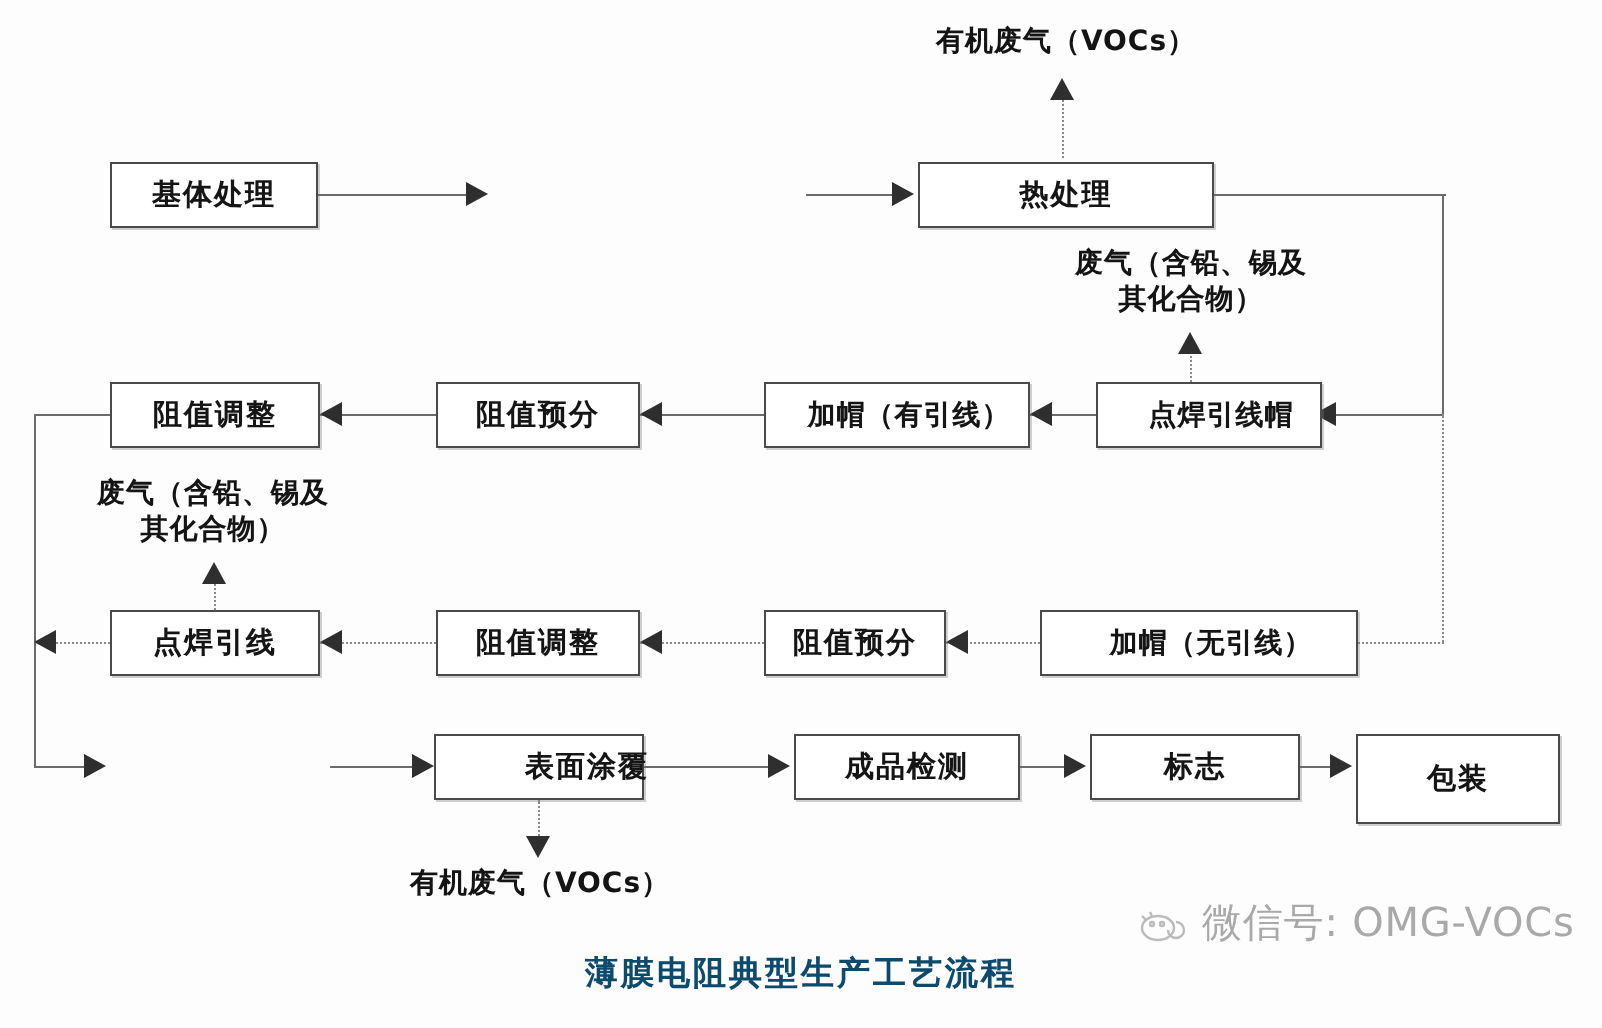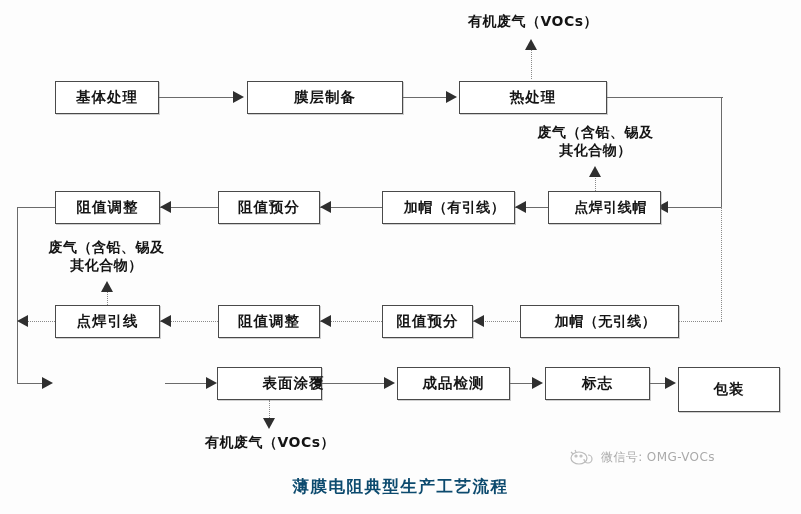--- a/index.html
+++ b/index.html
@@ -67,21 +67,21 @@
     font-weight:700;
     letter-spacing:1.5px;
     color:#0c4a6e;
   }
   #watermark{
     position:absolute;
     display:flex;
     align-items:center;
     gap:7px;
     color:#9b9b9b;
-    font-size:12px;
+    font-size:20px;
     letter-spacing:.4px;
     opacity:.85;
   }
   #watermark .wm-text{font-weight:400;}
 </style>
 </head>
 <body>
 
 <div id="canvas">
 
@@ -89,21 +89,20 @@
     <div>有机废气（VOCs）</div>
   </div>
   <div class="dotted-v" style="left:531px;top:45px;height:34px;"></div>
   <div class="ar ar-u" style="left:525px;top:39px;"></div>
 
   <div class="node" style="left:55px;top:81px;width:104px;height:33px;text-align:right;">基体处理</div>
 
   <div class="ln h" style="left:159px;top:97px;width:76px;"></div>
   <div class="ar ar-r" style="left:233px;top:91px;"></div>
 
-  <div class="node" style="left:247px;top:81px;width:156px;height:33px;">膜层制备</div>
 
   <div class="ln h" style="left:403px;top:97px;width:44px;"></div>
   <div class="ar ar-r" style="left:446px;top:91px;"></div>
 
   <div class="node" style="left:459px;top:81px;width:148px;height:33px;">热处理</div>
 
   <div class="ln h" style="left:607px;top:97px;width:116px;"></div>
   <div class="ln v" style="left:721px;top:97px;height:110px;"></div>
 
   <div class="emlabel" style="left:513px;top:124px;width:165px;">

